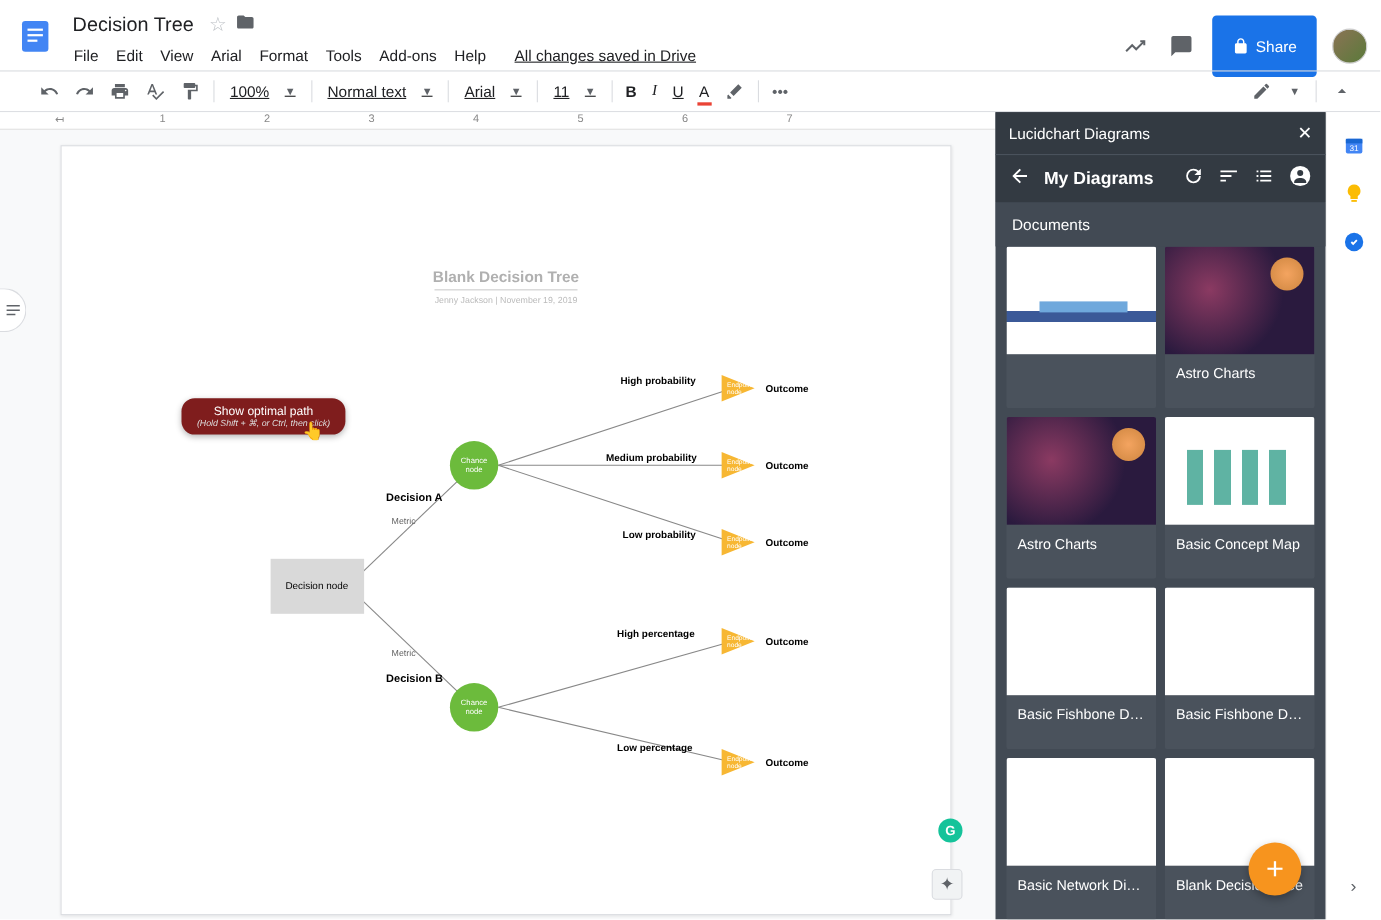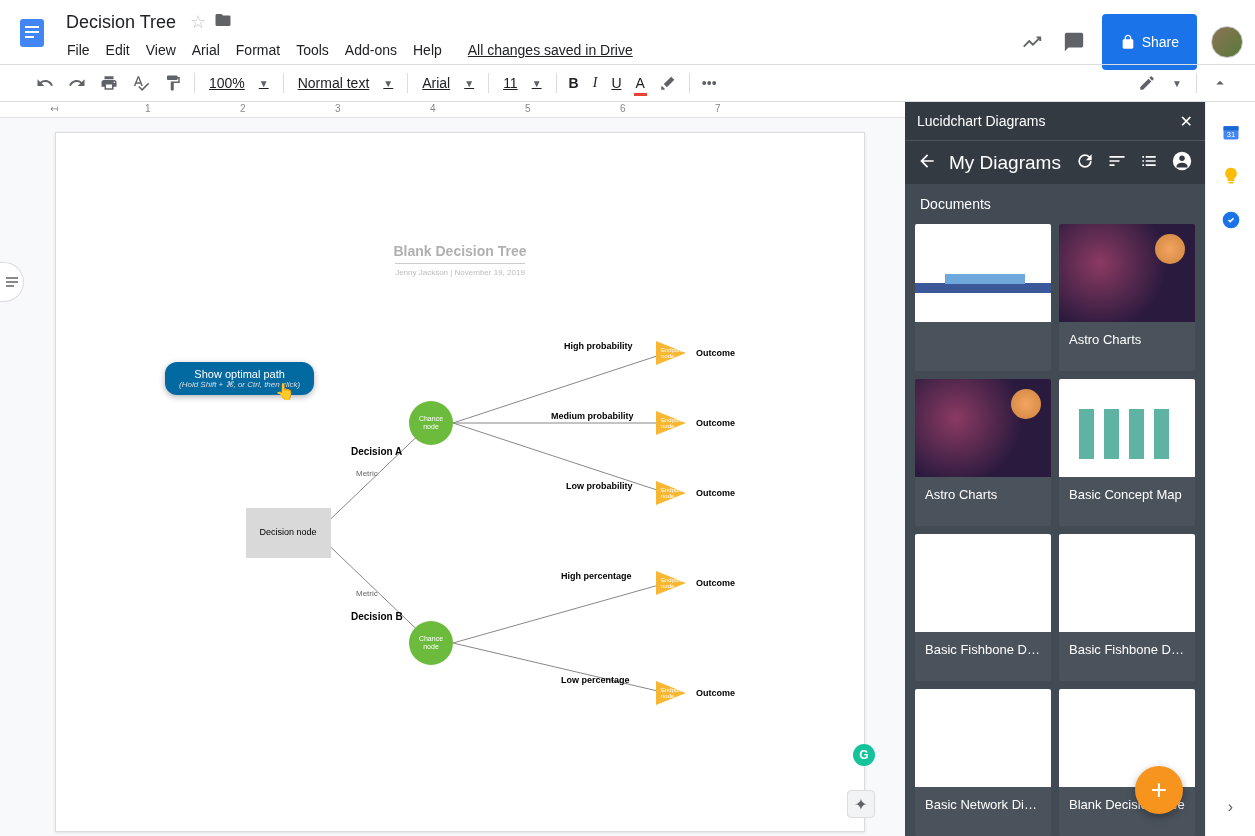--- a/index.html
+++ b/index.html
@@ -28,37 +28,37 @@
 .tb-dd .caret { color:#5f6368; font-size:10px;}
 .tb-right { margin-left: auto; display:flex; align-items:center; gap:4px;}
 
 .workspace { position: absolute; top: 102px; left: 0; right: 0; bottom: 0; display: flex; }
 .doc-area { flex: 1; background: #f8f9fa; position: relative; overflow: hidden; }
 .ruler { height: 16px; background: #fff; border-bottom: 1px solid #e0e0e0; position:relative; font-size:10px; color:#888;}
 .ruler span { position:absolute; top:1px;}
 .page { position: absolute; top: 30px; left: 55px; width: 810px; height: 700px; background: #fff; border: 1px solid #dadce0; box-shadow: 0 1px 3px rgba(0,0,0,0.1); }
 .tab-btn { position:absolute; left:0; top:160px; width:24px; height:40px; background:#fff; border:1px solid #dadce0; border-left:none; border-radius:0 20px 20px 0; display:flex; align-items:center; justify-content:center; color:#5f6368;}
 
-.tooltip-btn { position:absolute; left:165px; top:260px; background:#0369a1; color:#fff; border-radius:12px; padding:6px 14px; font-size:11px; text-align:center; box-shadow:0 2px 6px rgba(0,0,0,0.3);}
+.tooltip-btn { position:absolute; left:165px; top:260px; background:#7f1d1d; color:#fff; border-radius:12px; padding:6px 14px; font-size:11px; text-align:center; box-shadow:0 2px 6px rgba(0,0,0,0.3);}
 .tooltip-btn .sub { font-size:8px; font-style:italic; color:#ddd;}
 .cursor-hand { position:absolute; left:275px; top:280px; font-size:16px;}
 
 .doc-header { text-align:center; padding-top:110px;}
 .doc-header .t { font-size:14px; color:#b0b0b0; font-weight:bold;}
 .doc-header .line { width:130px; height:1px; background:#ccc; margin:4px auto;}
 .doc-header .m { font-size:8px; color:#bbb;}
 
 .grammarly { position:absolute; right:30px; bottom:70px; width:22px; height:22px; border-radius:50%; background:#15c39a; color:#fff; display:flex; align-items:center; justify-content:center; font-size:12px; font-weight:bold;}
 .explore { position:absolute; right:30px; bottom:18px; width:28px; height:28px; background:#f1f3f4; border:1px solid #dadce0; border-radius:4px; display:flex; align-items:center; justify-content:center; color:#5f6368;}
 
 .sidebar { width: 300px; background: #424a54; color: #fff; display: flex; flex-direction: column; position:relative;}
 .sb-header { background:#333a42; height:38px; display:flex; align-items:center; justify-content:space-between; padding:0 12px; font-size:14px; font-weight:500;}
 .sb-header .x { cursor:pointer; font-size:16px;}
 .sb-nav { background:#333a42; height:44px; display:flex; align-items:center; padding:0 12px; gap:12px; border-top:1px solid #4a525c;}
-.sb-nav-title { font-size:19px; font-weight:400; flex:1;}
+.sb-nav-title { font-size:16px; font-weight:700; flex:1;}
 .sb-nav svg { fill:#fff; }
 .sb-section { background:#424a54; padding:12px 15px; font-size:14px; font-weight:500;}
 .sb-grid { flex:1; overflow-y:auto; padding:0 10px; display:grid; grid-template-columns:1fr 1fr; gap:8px;}
 .sb-card { background:#4a525c; border-radius:2px; overflow:hidden; cursor:pointer;}
 .sb-thumb { height:98px; background:#fff; position:relative; overflow:hidden;}
 .sb-label { padding:10px 10px; font-size:13px; color:#fff; white-space:nowrap; overflow:hidden; text-overflow:ellipsis;}
 .fab { position:absolute; bottom:22px; right:22px; width:48px; height:48px; border-radius:50%; background:#f7941e; color:#fff; display:flex; align-items:center; justify-content:center; font-size:28px; box-shadow:0 3px 8px rgba(0,0,0,0.3);}
 
 .rightbar { width: 50px; background:#fff; border-left:1px solid #eee; display:flex; flex-direction:column; align-items:center; padding-top:20px; gap:24px;}
 .rb-icon { width:20px; height:20px; cursor:pointer;}

